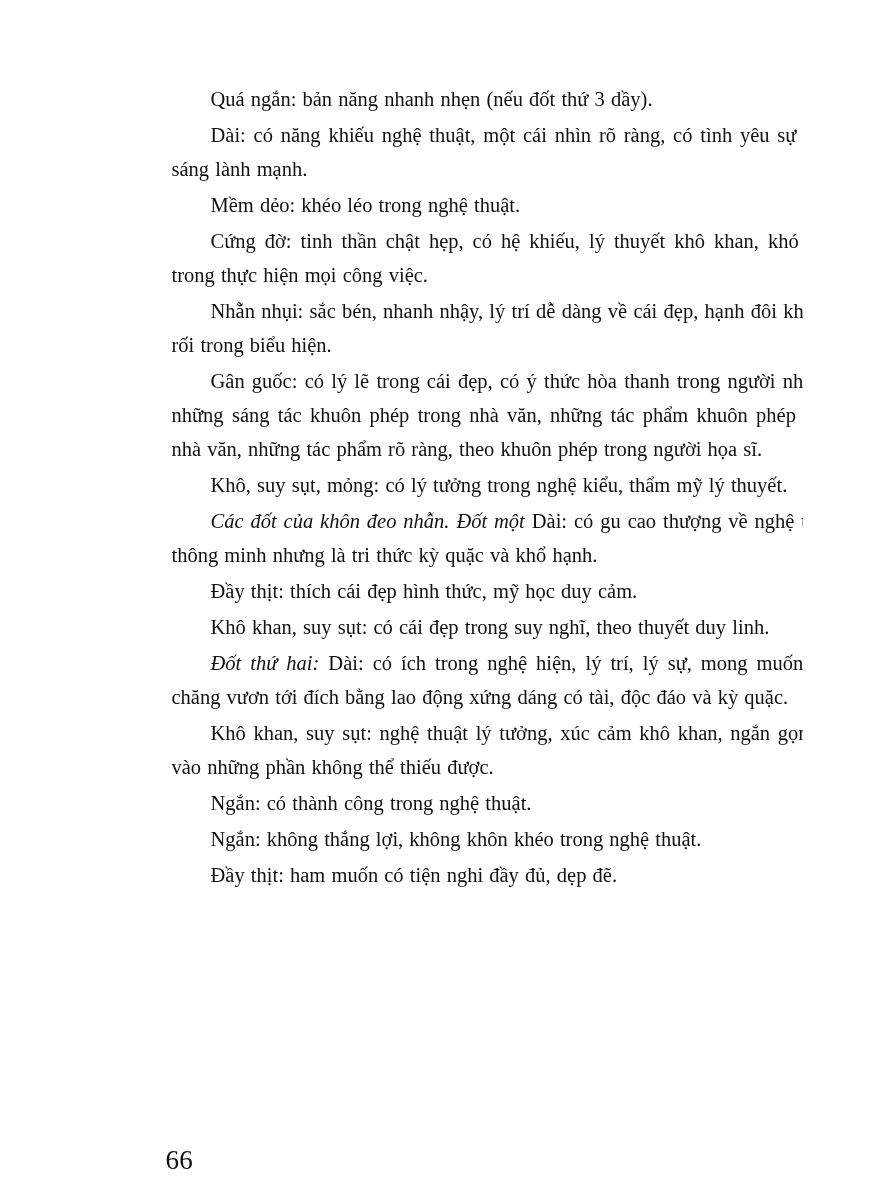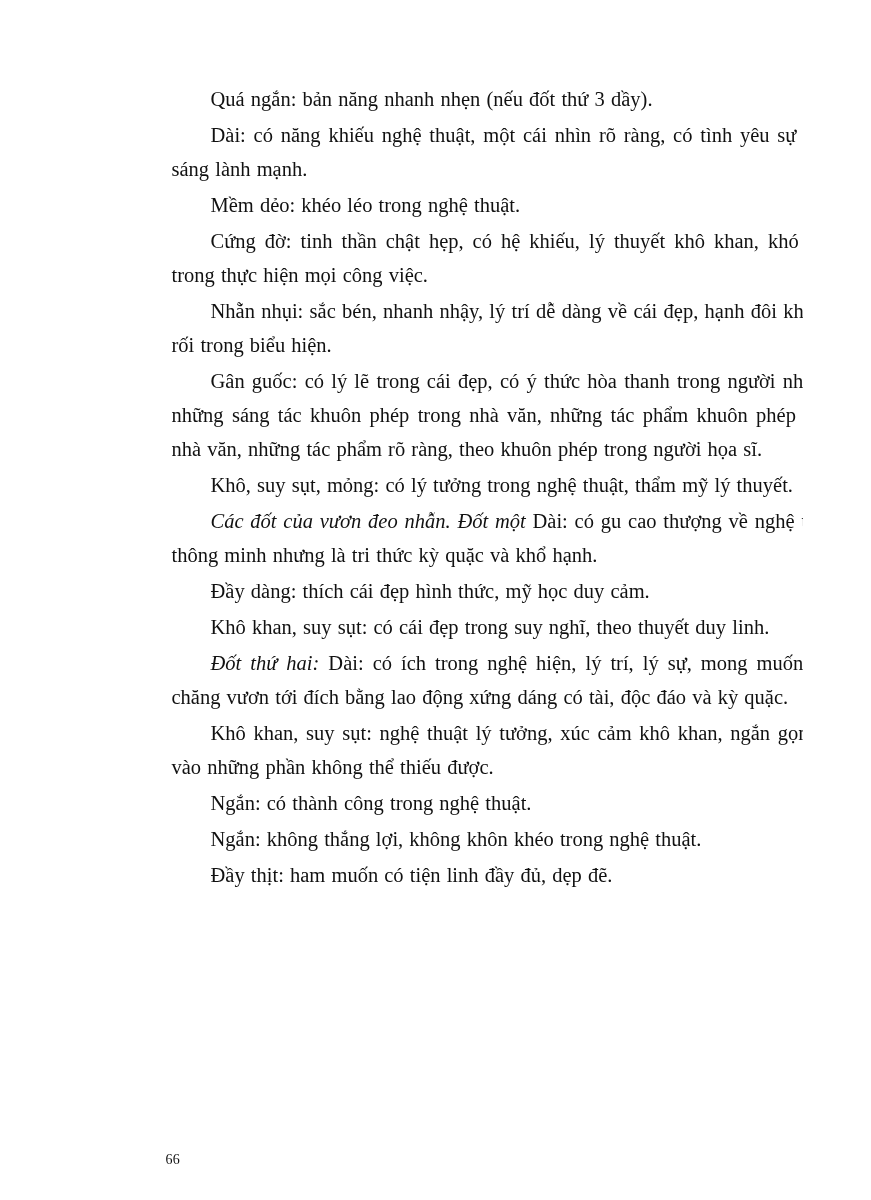--- a/index.html
+++ b/index.html
@@ -41,44 +41,44 @@
   .para + .para {
     margin-top: 2px;
   }
   .para em {
     font-style: italic;
   }
   .page-number {
     position: absolute;
     left: 97px;
     top: 1143px;
-    font-size: 14px;
+    font-size: 27px;
     line-height: 26px;
     letter-spacing: 0.01em;
     text-align: center;
   }
 </style>
 </head>
 <body>
 
 <div class="page" style="background: rgb(255, 255, 255); color: rgb(17, 17, 17);">
 
   <div class="text-block">
       <p class="para"><span>Quá ngắn: bản năng nhanh nhẹn (nếu đốt thứ 3 dầy).</span></p>
       <p class="para"><span>Dài: có năng khiếu nghệ thuật, một cái nhìn rõ ràng, có tình yêu sự trong sáng lành mạnh.</span></p>
       <p class="para"><span>Mềm dẻo: khéo léo trong nghệ thuật.</span></p>
       <p class="para"><span>Cứng đờ: tinh thần chật hẹp, có hệ khiếu, lý thuyết khô khan, khó khăn trong thực hiện mọi công việc.</span></p>
       <p class="para"><span>Nhẵn nhụi: sắc bén, nhanh nhậy, lý trí dễ dàng về cái đẹp, hạnh đôi khi rắm rối trong biểu hiện.</span></p>
       <p class="para"><span>Gân guốc: có lý lẽ trong cái đẹp, có ý thức hòa thanh trong người nhạc sĩ, những sáng tác khuôn phép trong nhà văn, những tác phẩm khuôn phép trong nhà văn, những tác phẩm rõ ràng, theo khuôn phép trong người họa sĩ.</span></p>
-      <p class="para"><span>Khô, suy sụt, mỏng: có lý tưởng trong nghệ thuật, thẩm mỹ lý thuyết.</span></p>
-      <p class="para"><em>Các đốt của vươn đeo nhẫn. Đốt một</em><span> Dài: có gu cao thượng về nghệ thuật, thông minh nhưng là tri thức kỳ quặc và khổ hạnh.</span></p>
-      <p class="para"><span>Đầy dàng: thích cái đẹp hình thức, mỹ học duy cảm.</span></p>
+      <p class="para"><span>Khô, suy sụt, mỏng: có lý tưởng trong nghệ kiểu, thẩm mỹ lý thuyết.</span></p>
+      <p class="para"><em>Các đốt của khôn đeo nhẫn. Đốt một</em><span> Dài: có gu cao thượng về nghệ thuật, thông minh nhưng là tri thức kỳ quặc và khổ hạnh.</span></p>
+      <p class="para"><span>Đầy thịt: thích cái đẹp hình thức, mỹ học duy cảm.</span></p>
       <p class="para"><span>Khô khan, suy sụt: có cái đẹp trong suy nghĩ, theo thuyết duy linh.</span></p>
       <p class="para"><em>Đốt thứ hai:</em><span> Dài: có ích trong nghệ hiện, lý trí, lý sự, mong muốn phải chăng vươn tới đích bằng lao động xứng dáng có tài, độc đáo và kỳ quặc.</span></p>
       <p class="para"><span>Khô khan, suy sụt: nghệ thuật lý tưởng, xúc cảm khô khan, ngắn gọn, thu vào những phần không thể thiếu được.</span></p>
       <p class="para"><span>Ngắn: có thành công trong nghệ thuật.</span></p>
       <p class="para"><span>Ngắn: không thắng lợi, không khôn khéo trong nghệ thuật.</span></p>
-      <p class="para"><span>Đầy thịt: ham muốn có tiện linh đầy đủ, dẹp đẽ.</span></p>
+      <p class="para"><span>Đầy thịt: ham muốn có tiện nghi đầy đủ, dẹp đẽ.</span></p>
     </div>
 
   <div class="page-number">66</div>
 
 </div>
 
 </body></html>

